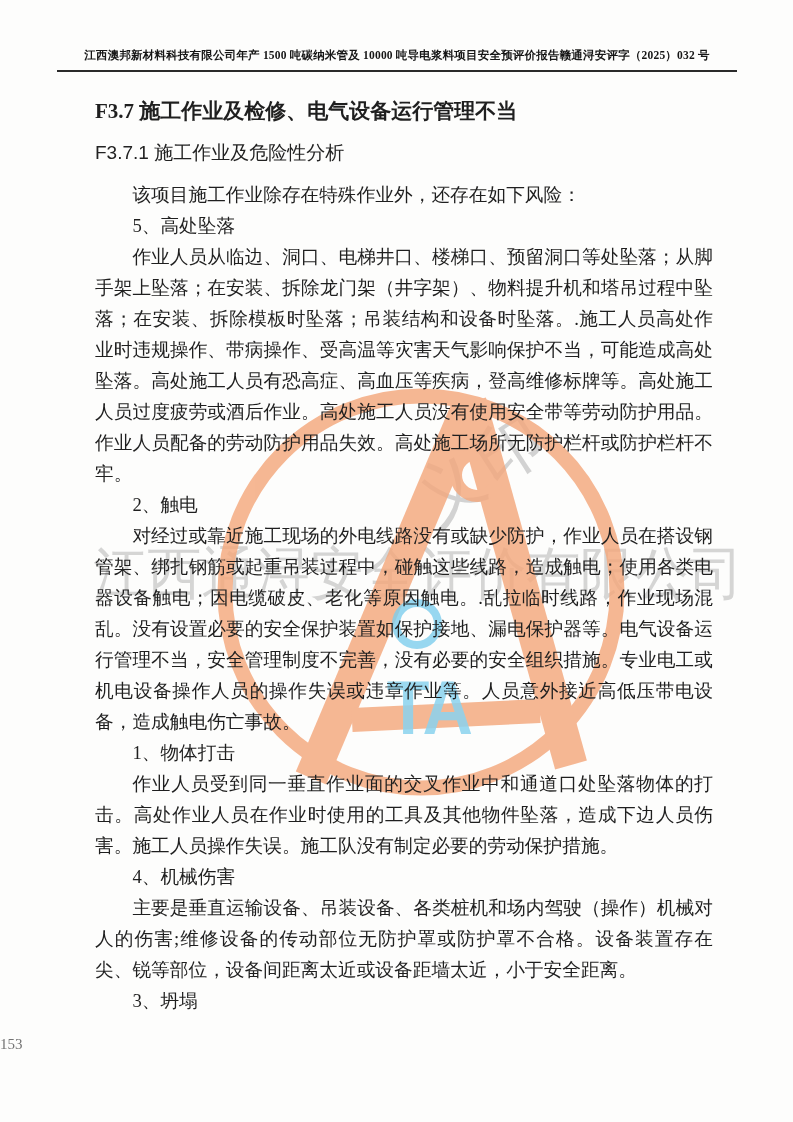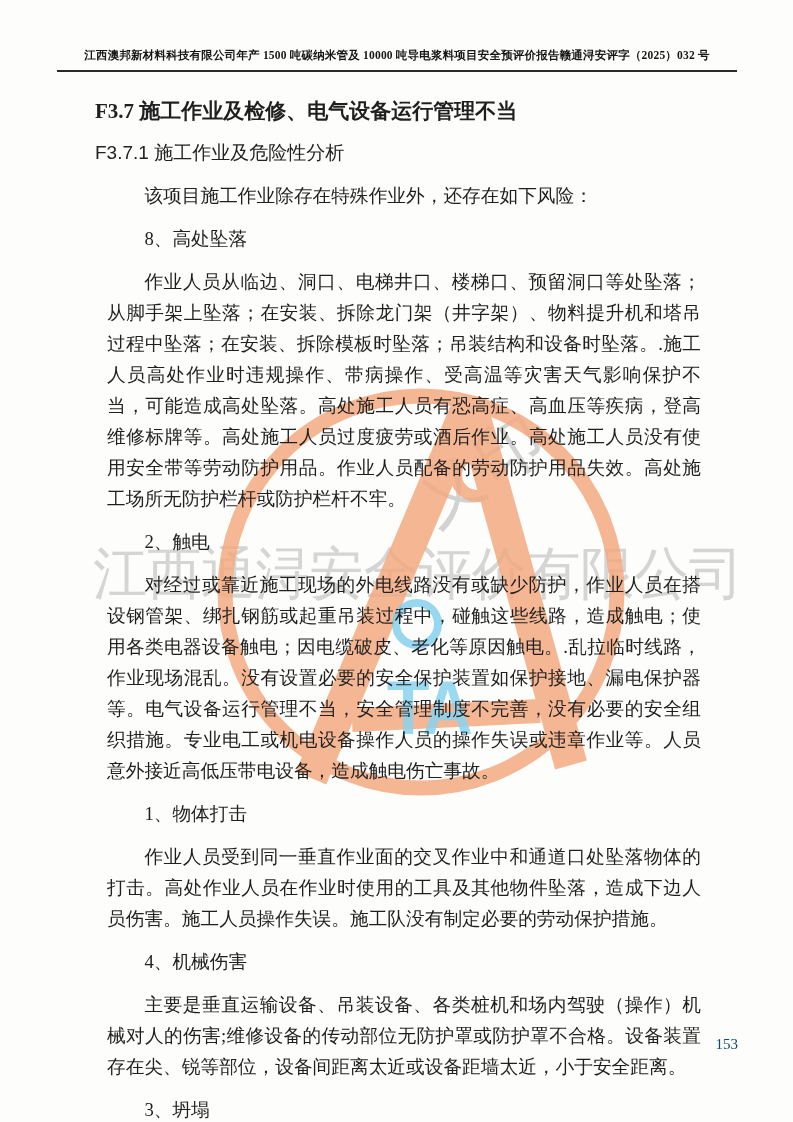--- a/index.html
+++ b/index.html
@@ -55,26 +55,26 @@
   }
   .doc-title{
     font-size:21px;font-weight:bold;line-height:32px;
     font-family:"Liberation Serif","DejaVu Serif",serif;
   }
   .doc-subtitle{
     font-size:19px;line-height:30px;margin-top:11px;margin-bottom:11px;
     font-family:"Liberation Sans","DejaVu Sans",sans-serif;
     font-weight:500;color:#222;
   }
-  .blk{margin:12px;}
+  .blk{margin:0;}
   .blk.intro,.blk.heading{text-indent:2em;text-align:left;}
   .blk.para{text-indent:2em;text-align:justify;text-justify:inter-ideograph;}
   .page-number{
     position:absolute;left:0;top:1036px;width:738px;
-    text-align:right;font-size:15px;color:#0c4a6e;
+    text-align:left;font-size:15px;color:#737373;
   }
 </style>
 </head>
 <body>
 
 <div class="page">
 
   <div class="wm-layer">
 
     <div class="wm-company">江西通浔安全评价有限公司</div>
@@ -102,21 +102,21 @@
 
   <div class="doc">
 
     <div class="doc-header">江西澳邦新材料科技有限公司年产 1500 吨碳纳米管及 10000 吨导电浆料项目安全预评价报告赣通浔安评字（2025）032 号</div>
 
     <div class="content">
       <div class="doc-title">F3.7 施工作业及检修、电气设备运行管理不当</div>
       <div class="doc-subtitle">F3.7.1 施工作业及危险性分析</div>
 
       <p class="blk intro">该项目施工作业除存在特殊作业外，还存在如下风险：</p>
-      <p class="blk heading">8、高处坠落</p>
+      <p class="blk heading">5、高处坠落</p>
       <p class="blk para">作业人员从临边、洞口、电梯井口、楼梯口、预留洞口等处坠落；从脚手架上坠落；在安装、拆除龙门架（井字架）、物料提升机和塔吊过程中坠落；在安装、拆除模板时坠落；吊装结构和设备时坠落。.施工人员高处作业时违规操作、带病操作、受高温等灾害天气影响保护不当，可能造成高处坠落。高处施工人员有恐高症、高血压等疾病，登高维修标牌等。高处施工人员过度疲劳或酒后作业。高处施工人员没有使用安全带等劳动防护用品。作业人员配备的劳动防护用品失效。高处施工场所无防护栏杆或防护栏杆不牢。</p>
       <p class="blk heading">2、触电</p>
       <p class="blk para">对经过或靠近施工现场的外电线路没有或缺少防护，作业人员在搭设钢管架、绑扎钢筋或起重吊装过程中，碰触这些线路，造成触电；使用各类电器设备触电；因电缆破皮、老化等原因触电。.乱拉临时线路，作业现场混乱。没有设置必要的安全保护装置如保护接地、漏电保护器等。电气设备运行管理不当，安全管理制度不完善，没有必要的安全组织措施。专业电工或机电设备操作人员的操作失误或违章作业等。人员意外接近高低压带电设备，造成触电伤亡事故。</p>
       <p class="blk heading">1、物体打击</p>
       <p class="blk para">作业人员受到同一垂直作业面的交叉作业中和通道口处坠落物体的打击。高处作业人员在作业时使用的工具及其他物件坠落，造成下边人员伤害。施工人员操作失误。施工队没有制定必要的劳动保护措施。</p>
       <p class="blk heading">4、机械伤害</p>
       <p class="blk para">主要是垂直运输设备、吊装设备、各类桩机和场内驾驶（操作）机械对人的伤害;维修设备的传动部位无防护罩或防护罩不合格。设备装置存在尖、锐等部位，设备间距离太近或设备距墙太近，小于安全距离。</p>
       <p class="blk heading">3、坍塌</p>
     </div>
 

